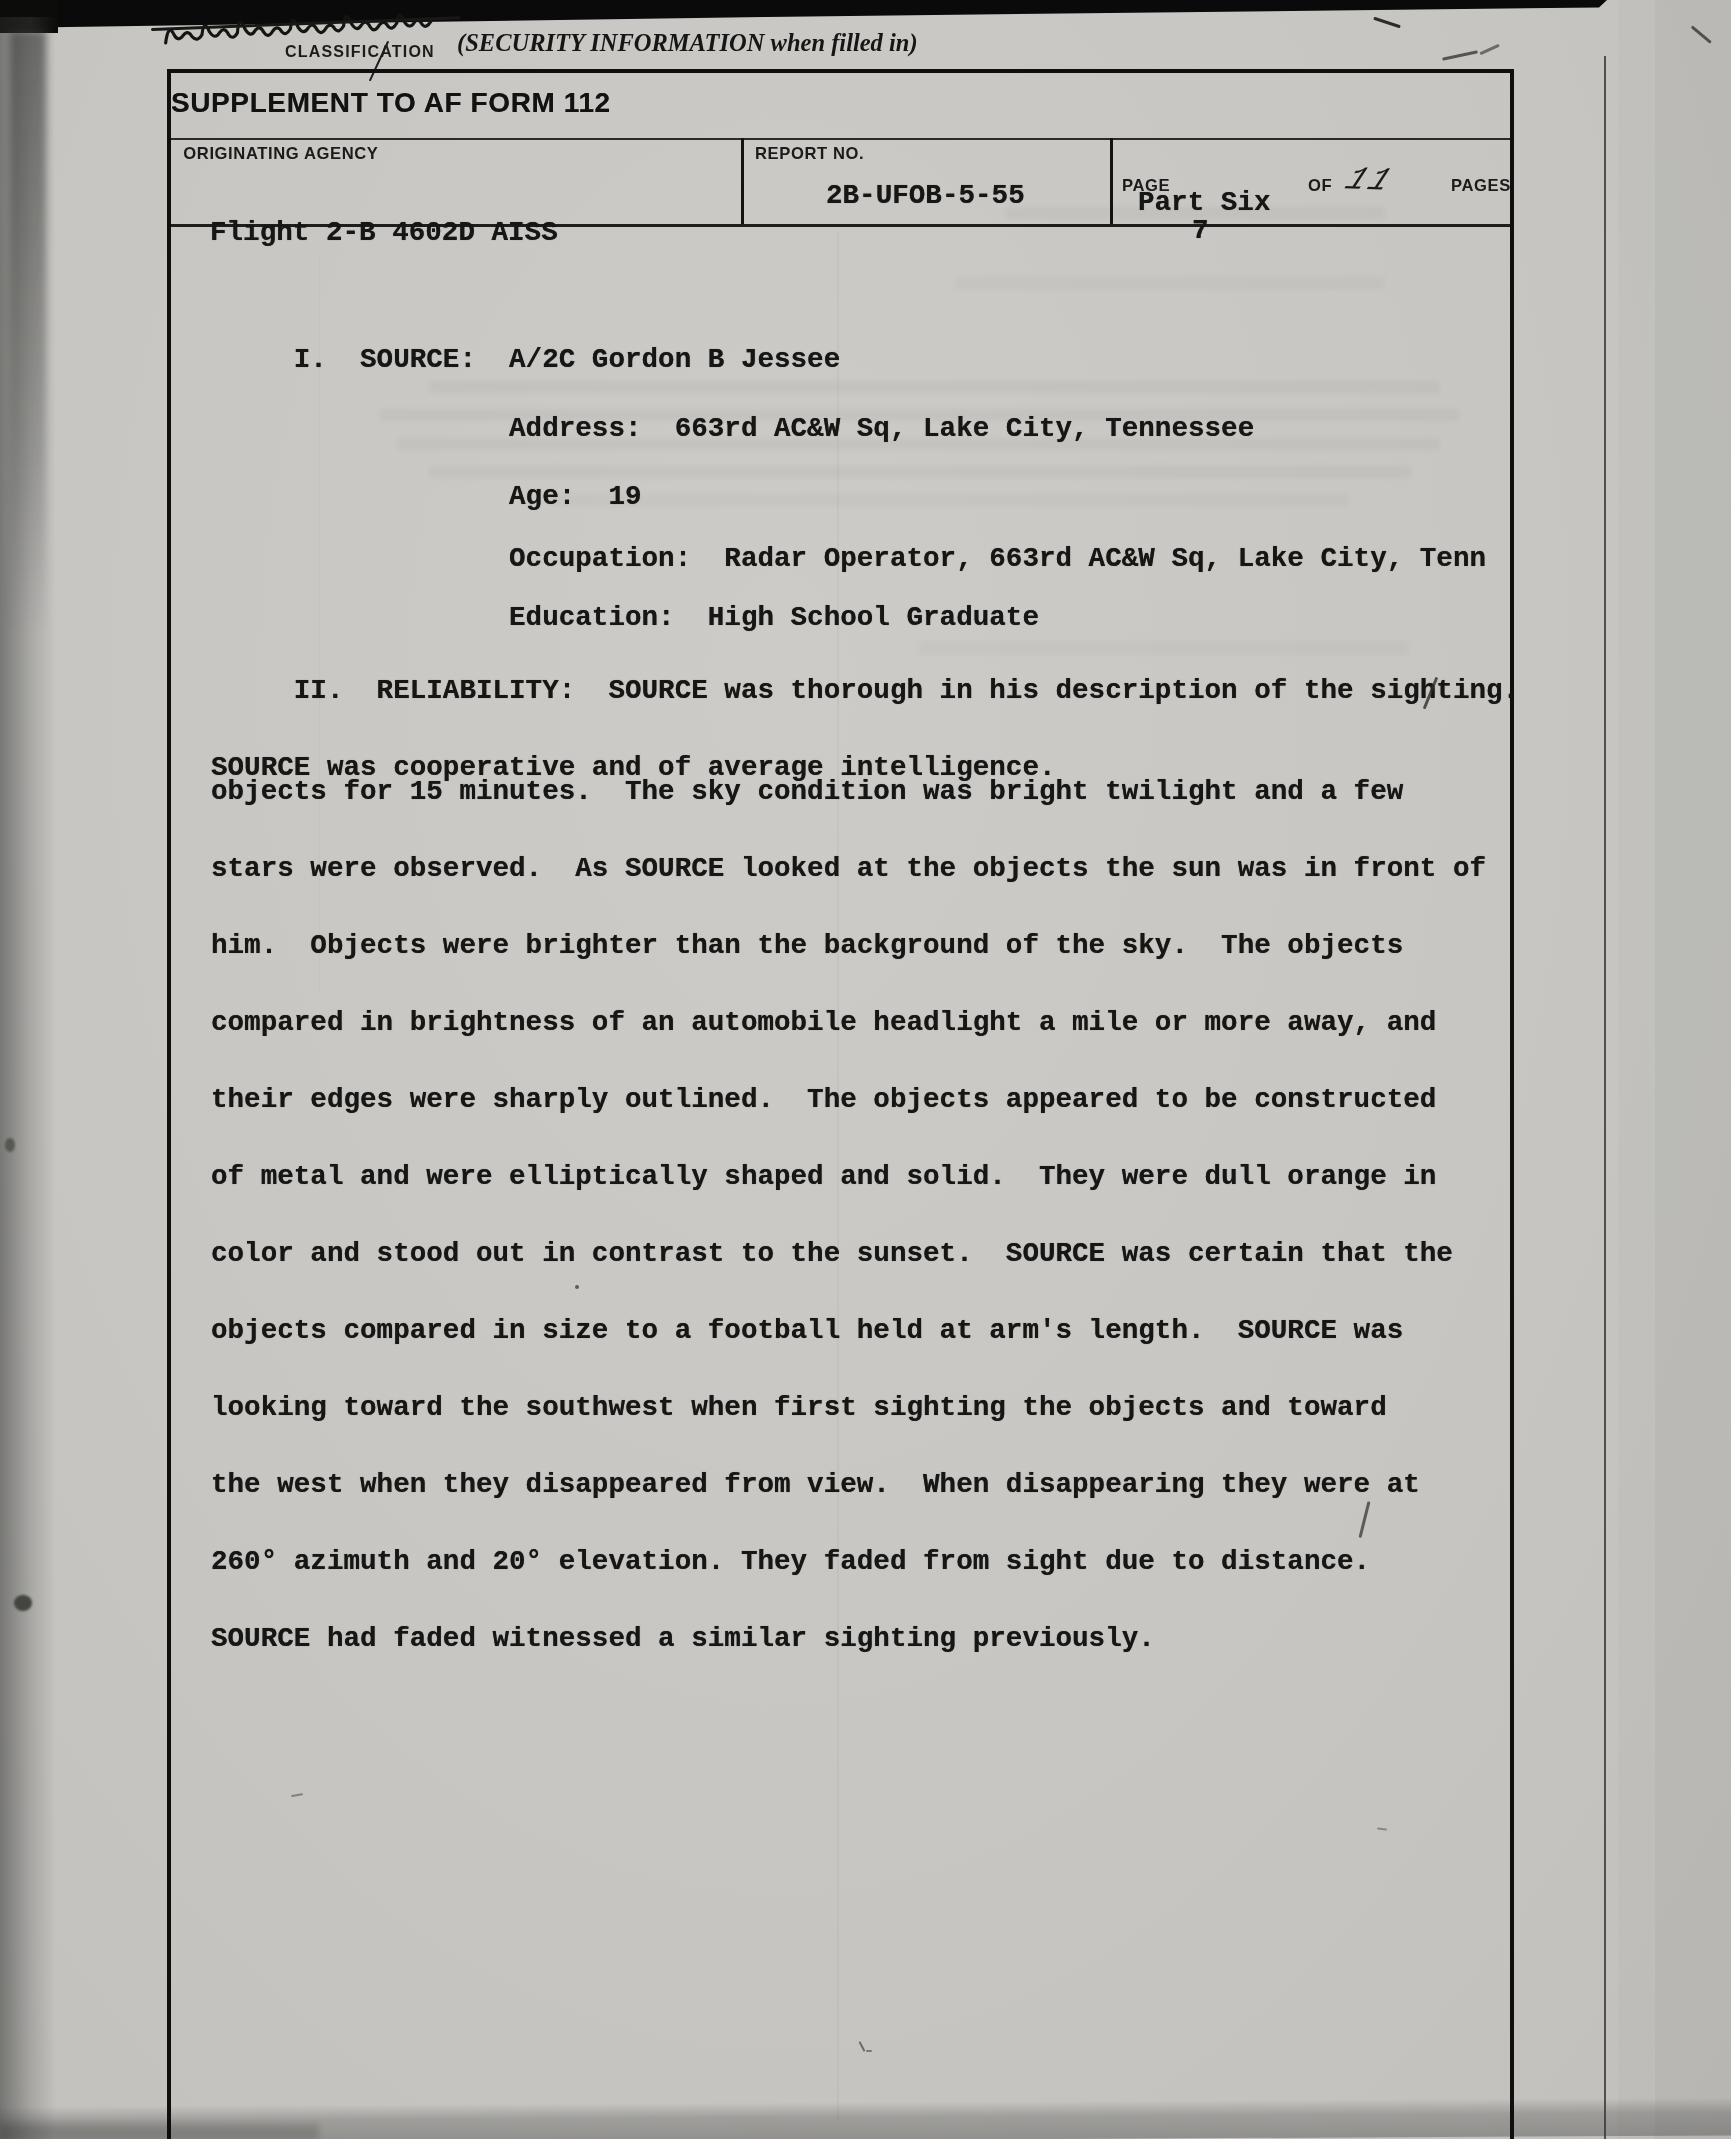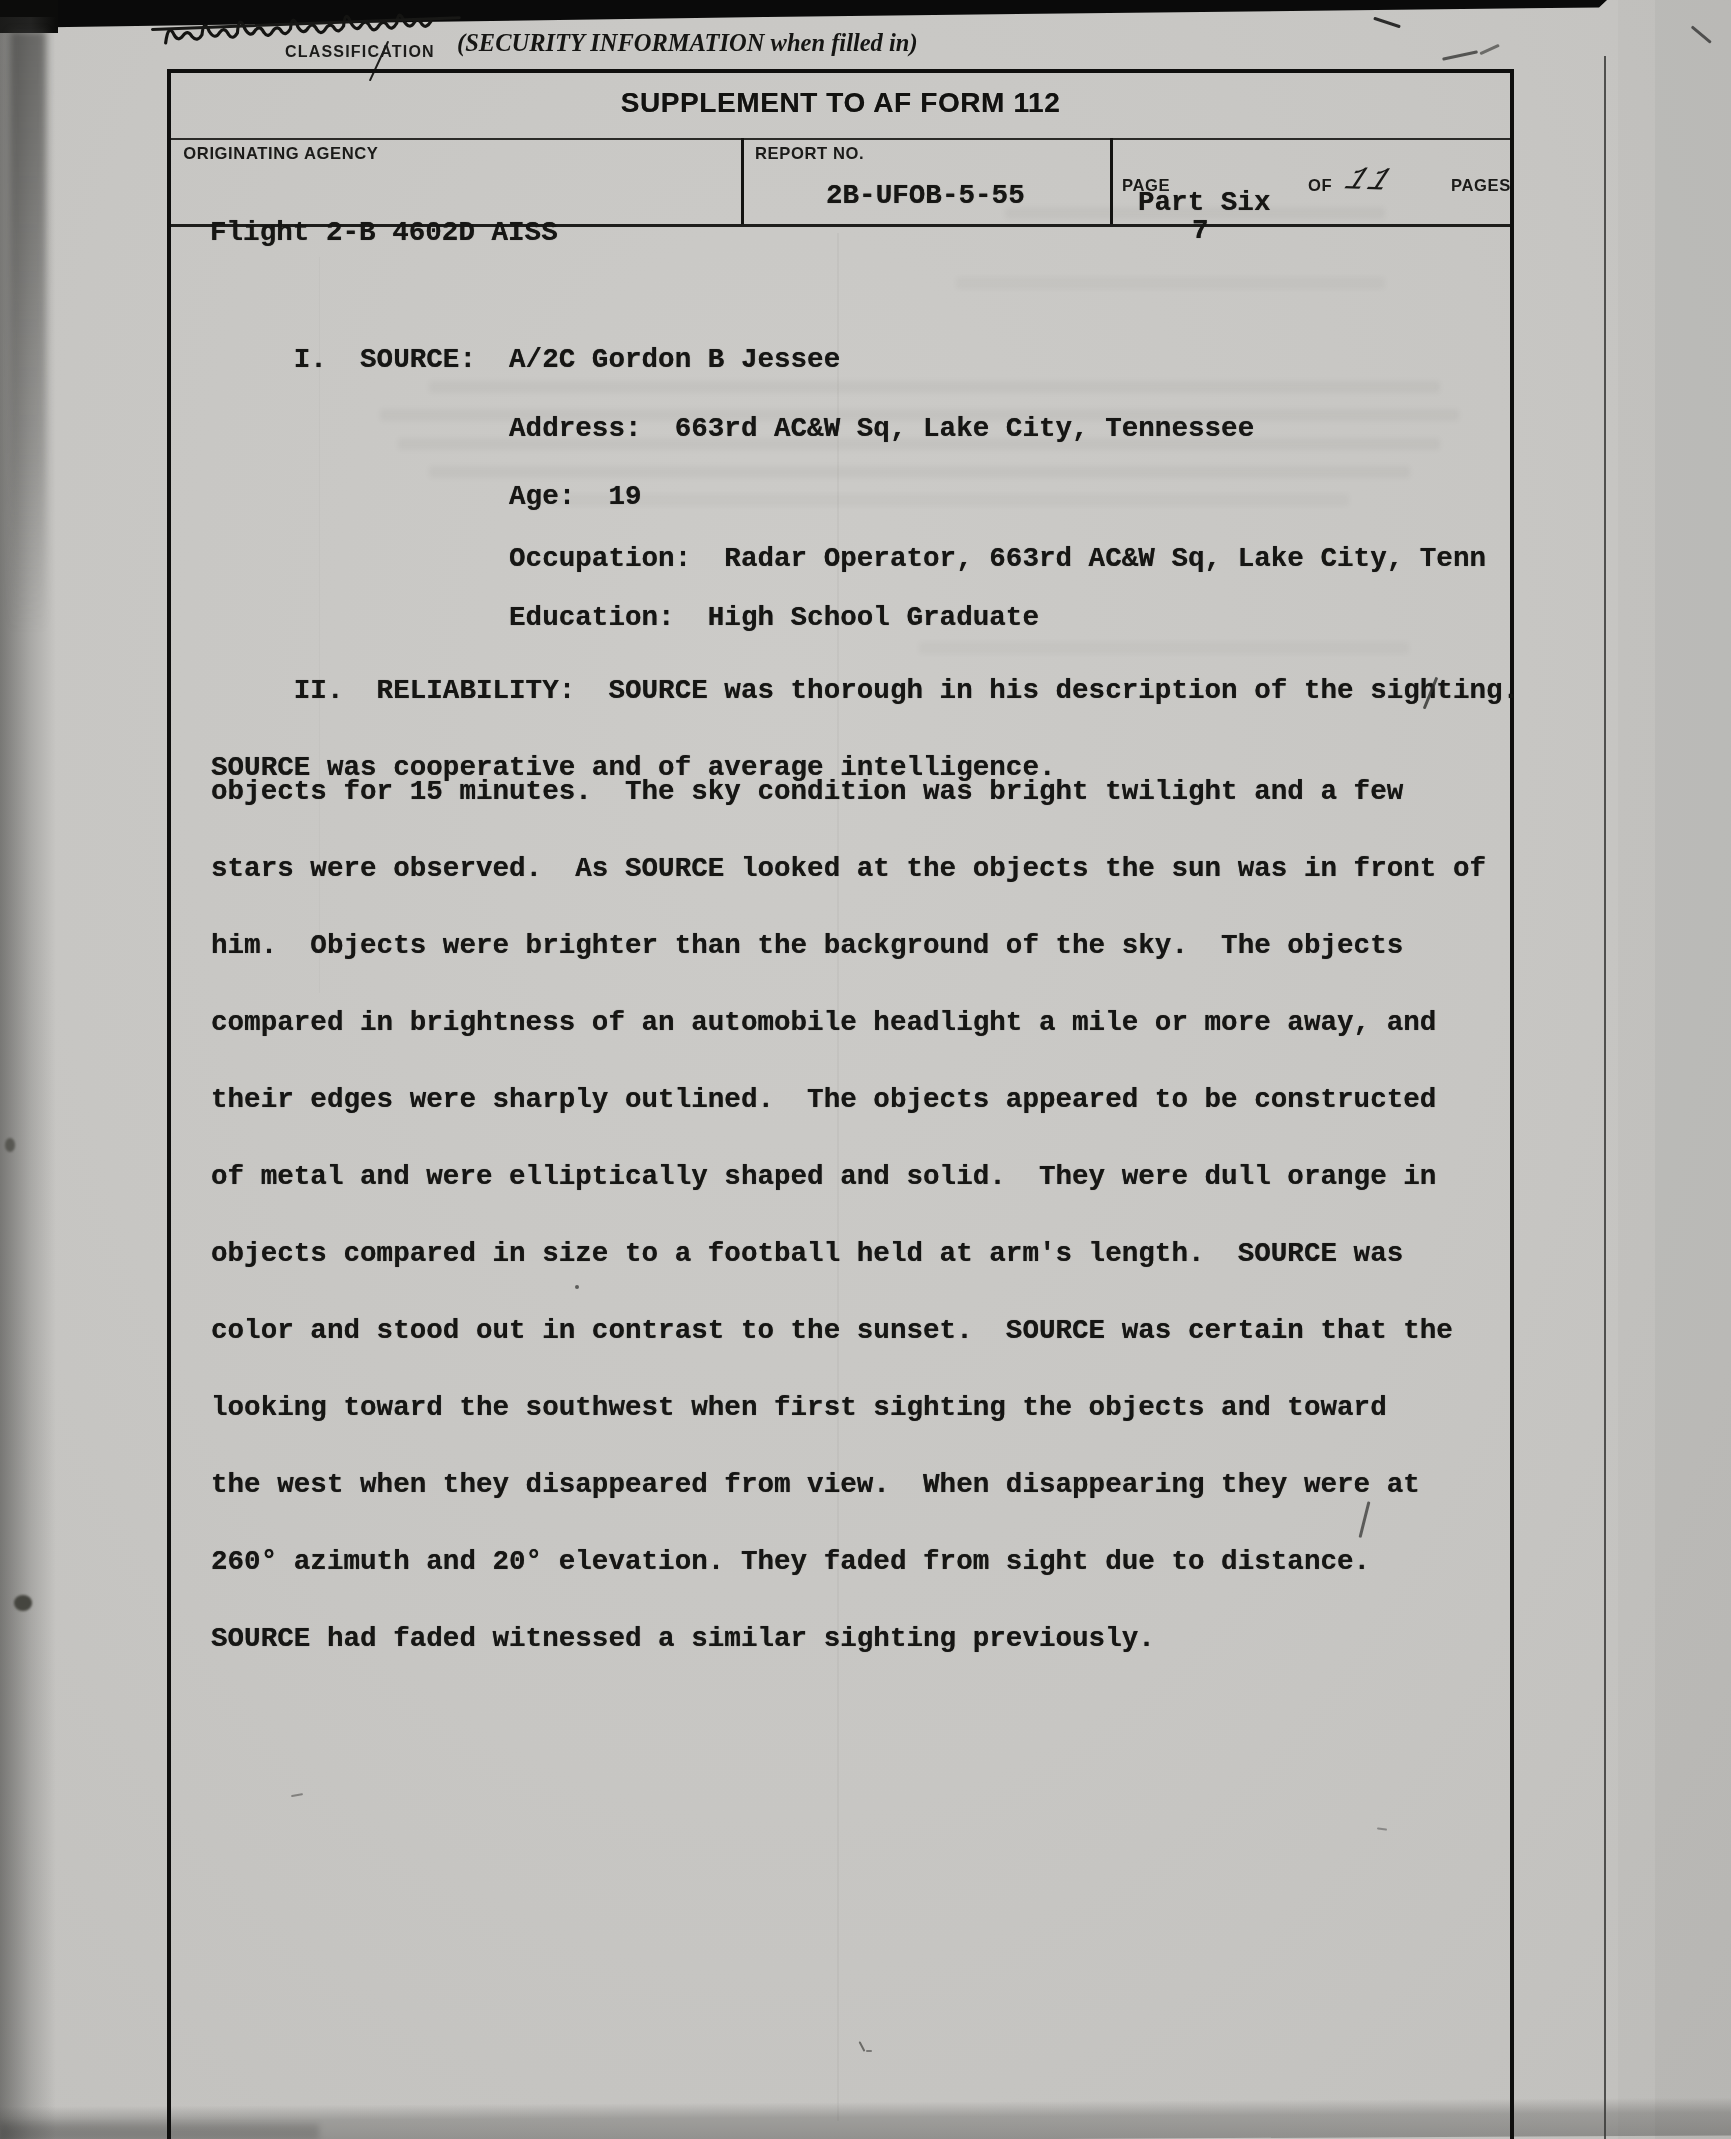--- a/index.html
+++ b/index.html
@@ -35,21 +35,21 @@
   .cls-label{position:absolute;left:257px;top:43px;font:700 16px "Liberation Sans",sans-serif;
     letter-spacing:1.2px;color:#1c1c1a;margin-left:28px;}
   .sec-note{position:absolute;left:457px;top:29px;font:italic 700 24.5px "Liberation Serif","DejaVu Serif",serif;
     color:#161614;letter-spacing:0;}
   .pen-tail{position:absolute;left:378px;top:39px;width:1.8px;height:44px;background:#1d1d1b;
     transform:rotate(25deg);border-radius:1.2px;}
   
   .formbox{position:absolute;left:167px;top:69px;width:1339px;height:2145px;
     border:4.9px solid #0f0f0e;border-bottom:none;}
   .formbox .inner{position:absolute;inset:0;}
-  .form-title{position:absolute;left:0;top:13.5px;width:100%;text-align:center;
+  .form-title{position:absolute;left:0;top:13.5px;width:100%;
     font:700 28px "Liberation Sans",sans-serif;letter-spacing:0.6px;color:#121210;
     text-shadow:0 0 0.6px rgba(0,0,0,.6);}
   .hr1{position:absolute;left:0;top:65px;width:100%;border-top:2.5px solid rgba(20,20,18,.88);}
   .hr2{position:absolute;left:0;top:151px;width:100%;border-top:3.7px solid rgba(15,15,13,.92);}
   .v1{position:absolute;left:570px;top:65px;width:2.5px;height:86px;background:#131311;}
   .v2{position:absolute;left:939px;top:65px;width:2.5px;height:86px;background:#131311;}
   .flabel{position:absolute;font:700 16.6px "Liberation Sans",sans-serif;letter-spacing:0.6px;color:#1b1b19;}
   .typed,.tline{font:700 27.6px/33px "Liberation Mono","DejaVu Sans Mono",monospace;
     color:#161614;white-space:pre;text-shadow:0 0 0.7px rgba(20,20,18,.75);margin-top:44px;}
   .typed{position:absolute;}
@@ -129,22 +129,22 @@
       <div class="tline">SOURCE was cooperative and of average intelligence.</div>
     </div>
 
   <div class="typed-block" style="left:211px;top:731px">
       <div class="tline">objects for 15 minutes.  The sky condition was bright twilight and a few</div>
       <div class="tline">stars were observed.  As SOURCE looked at the objects the sun was in front of</div>
       <div class="tline">him.  Objects were brighter than the background of the sky.  The objects</div>
       <div class="tline">compared in brightness of an automobile headlight a mile or more away, and</div>
       <div class="tline">their edges were sharply outlined.  The objects appeared to be constructed</div>
       <div class="tline">of metal and were elliptically shaped and solid.  They were dull orange in</div>
+      <div class="tline">color and stood out in contrast to the sunset.  SOURCE was certain that the</div>
       <div class="tline">objects compared in size to a football held at arm's length.  SOURCE was</div>
-      <div class="tline">color and stood out in contrast to the sunset.  SOURCE was certain that the</div>
       <div class="tline">looking toward the southwest when first sighting the objects and toward</div>
       <div class="tline">the west when they disappeared from view.  When disappearing they were at</div>
       <div class="tline">260° azimuth and 20° elevation. They faded from sight due to distance.</div>
       <div class="tline">SOURCE had faded witnessed a similar sighting previously.</div>
     </div>
 
   <div class="art" style="left:1429px;top:676px;width:2.5px;height:34px;transform:rotate(22deg);opacity:.8"></div>
   <div class="art" style="left:1363px;top:1501px;width:2.5px;height:37px;transform:rotate(14deg);opacity:.7"></div>
   <div class="art" style="left:575px;top:1285px;width:4.3px;height:4.3px;border-radius:50%;opacity:.7"></div>
   <div class="art" style="left:13.5px;top:1595px;width:18.4px;height:16px;border-radius:50%;filter:blur(1.2px);background:#45453f"></div>

